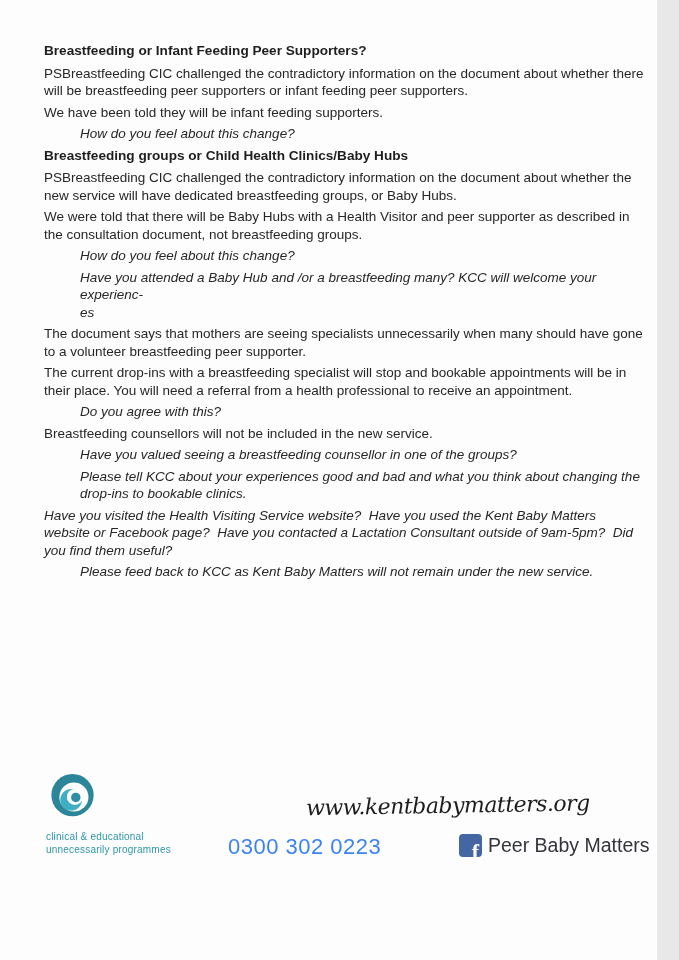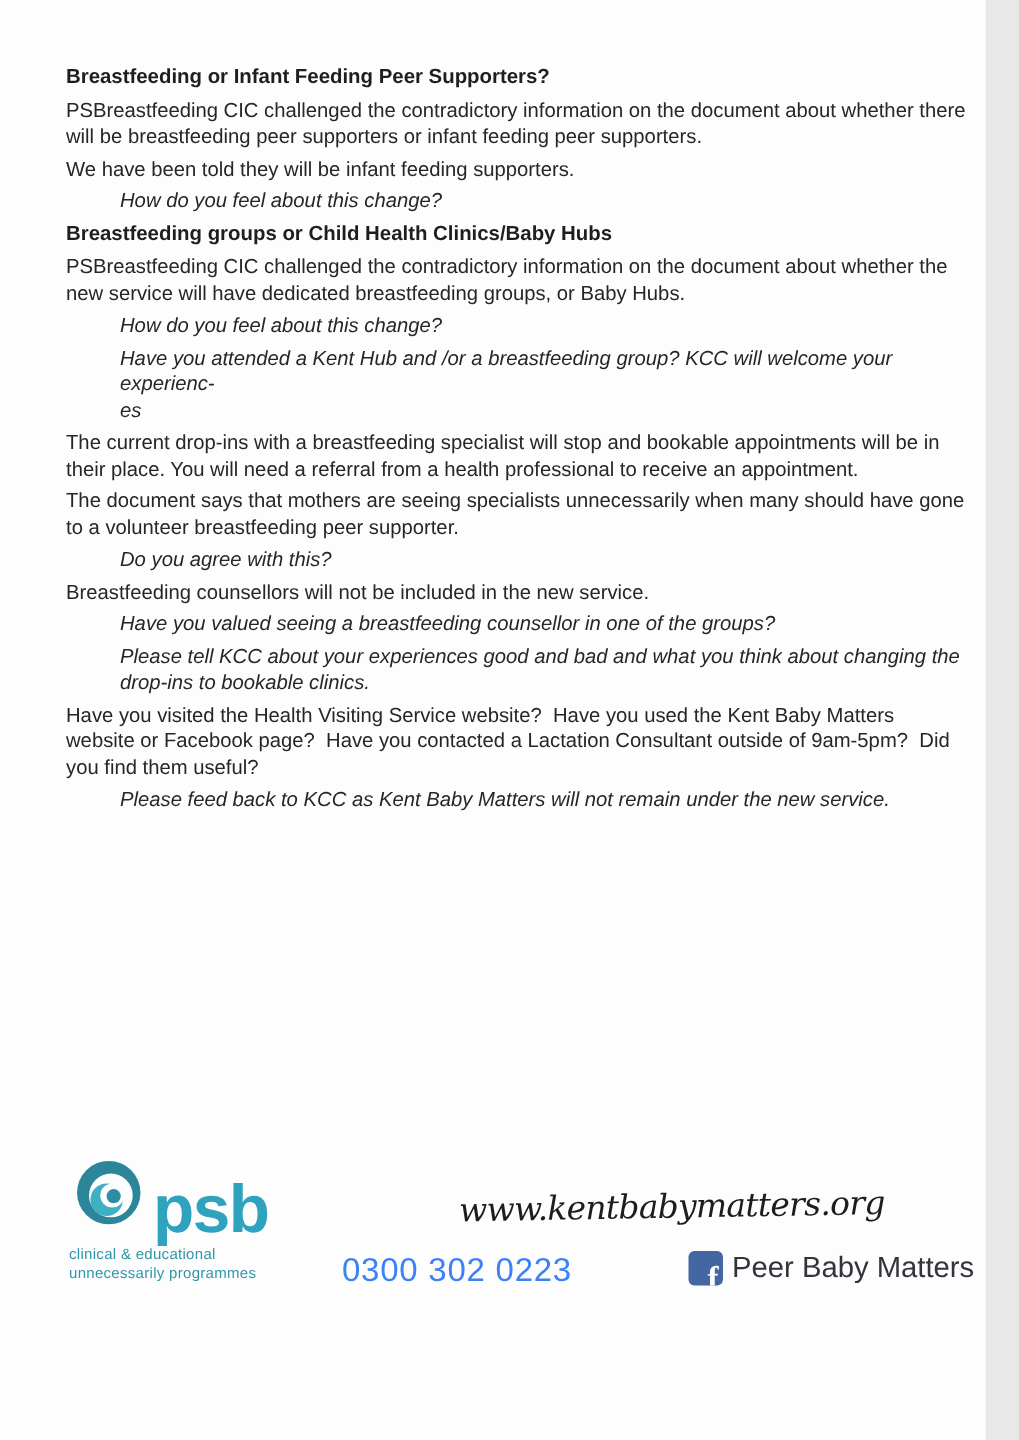--- a/index.html
+++ b/index.html
@@ -16,21 +16,21 @@
     font-size:13.5px;line-height:17.5px;
   }
   .content h3{
     font-size:13.6px;line-height:17.5px;
     margin:4px 0 5px;color:#1e1e1e;font-weight:bold;
   }
   .content p{margin:0 0 4px;white-space:pre-wrap;}
   .content .q{
     margin-left:36px;font-style:italic;white-space:pre-line;
   }
-  .content .iq{}
+  .content .iq{font-style:italic;}
   b{font-weight:normal;}
 
   
   .psb-mark{position:absolute;left:49px;top:771px;width:47px;height:51px;}
   .psb-word{
     position:absolute;left:102px;top:783px;
     font-size:45px;line-height:45px;font-weight:bold;
     letter-spacing:-1px;color:#2fa3bd;
   }
   .psb-tagline{
@@ -73,44 +73,44 @@
 
   <div class="content">
 
     <h3>Breastfeeding or Infant Feeding Peer Supporters?</h3>
     <p>PSBreastfeeding CIC challenged the contradictory information on the document about whether there will be breastfeeding peer supporters or infant feeding peer supporters.</p>
     <p>We have been told they will be infant feeding supporters.</p>
     <p class="q">How do you feel about this change?</p>
 
     <h3>Breastfeeding groups or Child Health Clinics/Baby Hubs</h3>
     <p><span>PSBreastfeeding CIC challenged the contradictory information on the document about whether the new service will have dedicated </span><b>breastfeeding groups</b><span>, or </span><b>Baby Hubs</b><span>.</span></p>
+    <p><span>We were told that there will be </span><b>Baby Hubs</b><span> with a Health Visitor and peer supporter as described in the consultation document, not breastfeeding groups.</span></p>
     <p class="q">How do you feel about this change?</p>
-    <p class="q">Have you attended a Kent Hub and /or a breastfeeding group? KCC will welcome your experienc-
+    <p class="q">Have you attended a Baby Hub and /or a breastfeeding many? KCC will welcome your experienc-
 es</p>
 
+    <p>The document says that mothers are seeing specialists unnecessarily when many should have gone to a volunteer breastfeeding peer supporter.</p>
     <p>The current drop-ins with a breastfeeding specialist will stop and bookable appointments will be in their place. You will need a referral from a health professional to receive an appointment.</p>
-    <p>The document says that mothers are seeing specialists unnecessarily when many should have gone to a volunteer breastfeeding peer supporter.</p>
     <p class="q">Do you agree with this?</p>
     <p>Breastfeeding counsellors will not be included in the new service.</p>
     <p class="q">Have you valued seeing a breastfeeding counsellor in one of the groups?</p>
     <p class="q">Please tell KCC about your experiences good and bad and what you think about changing the drop-ins to bookable clinics.</p>
 
     <p class="iq">Have you visited the Health Visiting Service website?  Have you used the Kent Baby Matters website or Facebook page?  Have you contacted a Lactation Consultant outside of 9am-5pm?  Did you find them useful?</p>
     <p class="q">Please feed back to KCC as Kent Baby Matters will not remain under the new service.</p>
 
   </div>
 
   <svg class="psb-mark" viewBox="0 0 100 100" xmlns="http://www.w3.org/2000/svg">
     <circle cx="50" cy="47" r="45" fill="#2b8699"></circle>
     <circle cx="53" cy="51" r="31" fill="#fdfdfd"></circle>
     <circle cx="47" cy="57" r="23" fill="#3fb0c3"></circle>
     <circle cx="55" cy="51" r="17" fill="#fdfdfd"></circle>
     <circle cx="57" cy="52" r="10" fill="#2d8da2"></circle>
   </svg>
-  <div class="psb-word">psb</div>
   <div class="psb-tagline"><span>clinical &amp; educational</span><br><span>unnecessarily programmes</span></div>
 
   <div class="website">www.kentbabymatters.org</div>
   <div class="phone">0300 302 0223</div>
 
   <div class="fb">
     <span class="fb-icon">
         <span class="fb-f">f</span>
       </span>
     <span class="fb-label">Peer Baby Matters</span>

